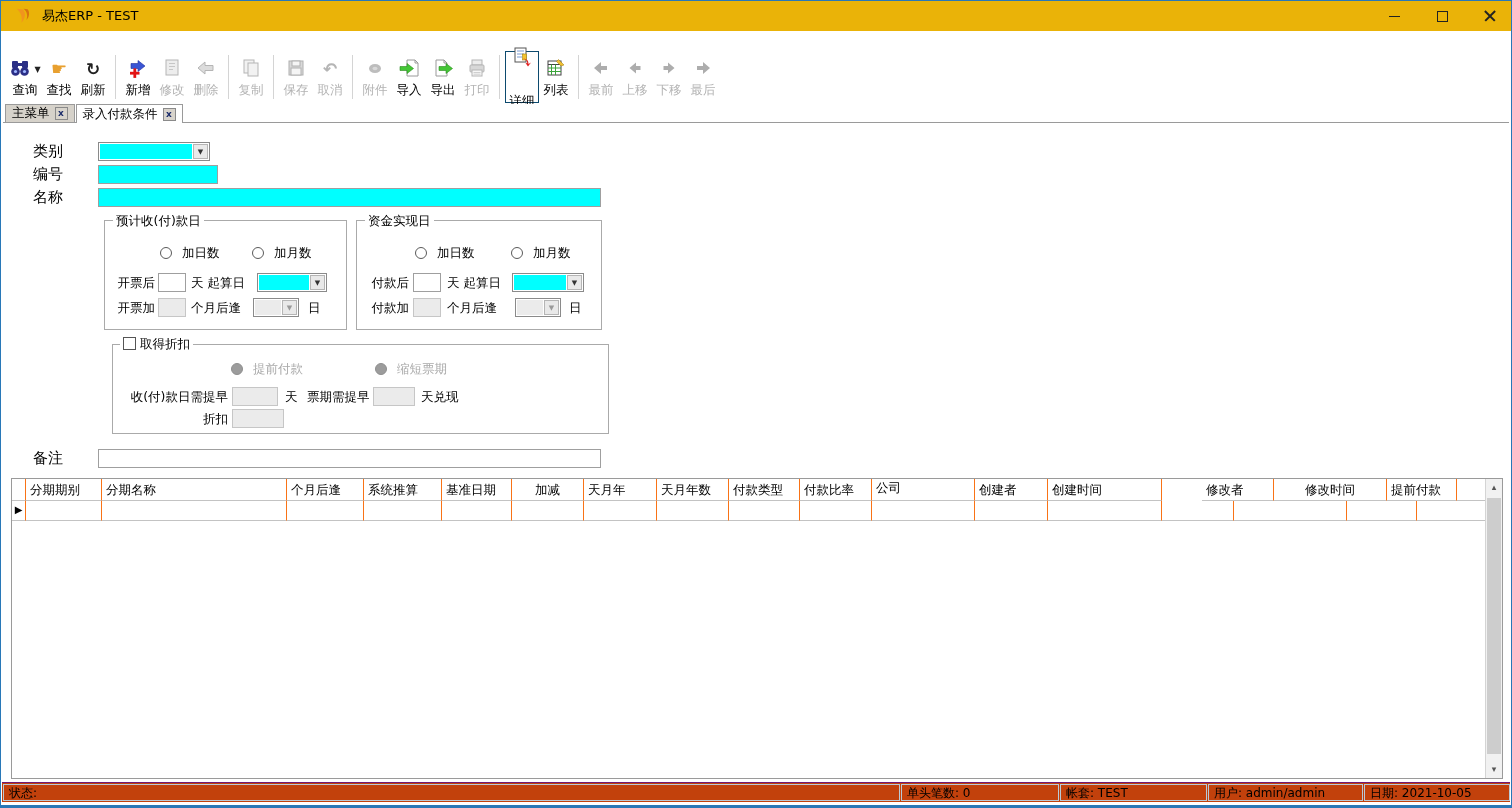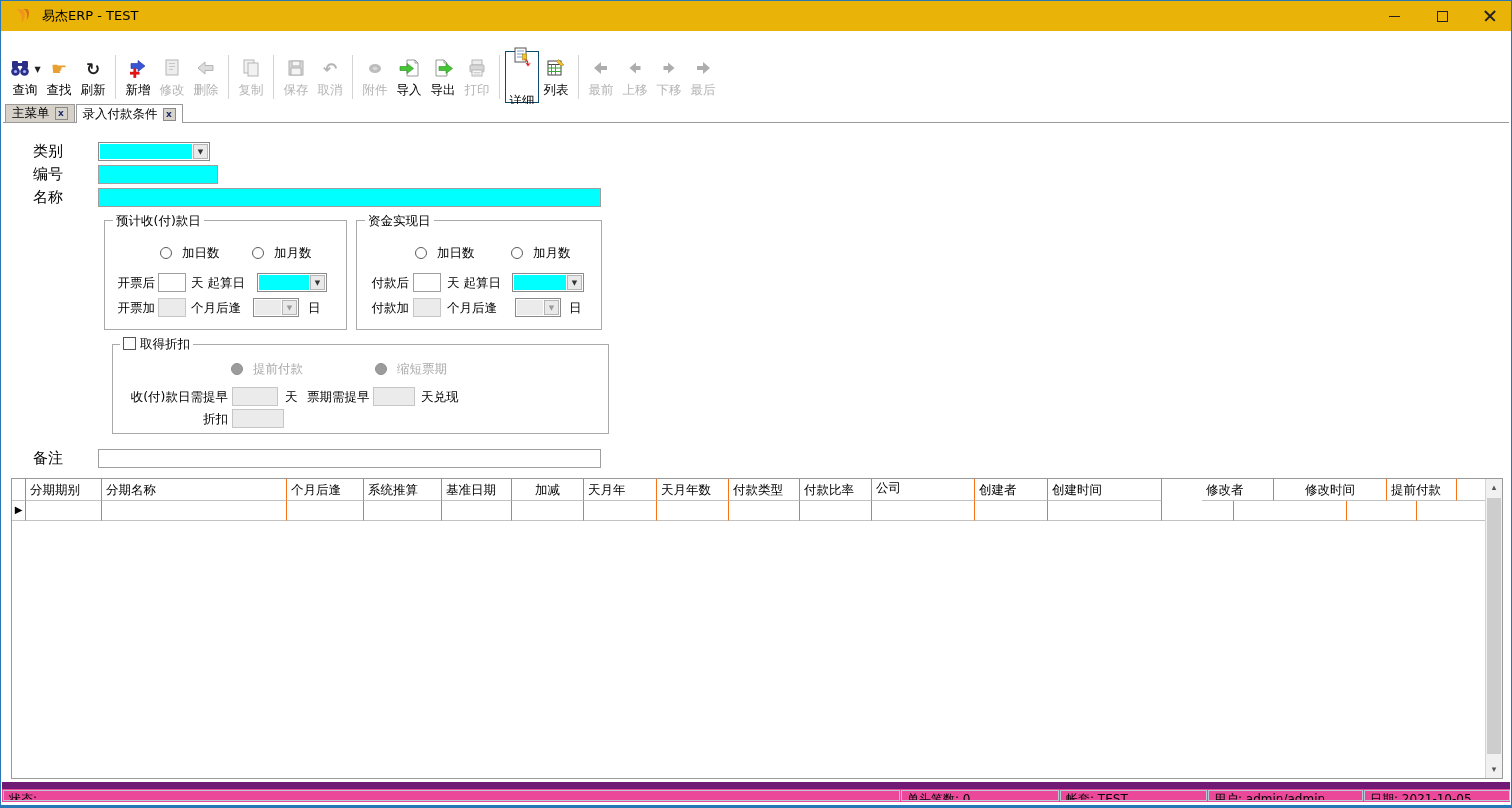--- a/index.html
+++ b/index.html
@@ -73,21 +73,21 @@
   .gcell { border-right:1px solid #f97316; border-bottom:1px solid #c3c3c3; padding:0 4px; font-size:12.5px; overflow:hidden; white-space:nowrap; flex:0 0 auto; }
   .ghead .gcell { height:22px; line-height:21px; }
   .gdata .gcell { height:20px; line-height:19px; }
   .gcell.filler { flex:1 1 auto; border-right:none; }
   .gcell.sel { padding:0; text-align:center; font-size:10px; line-height:18px; }
   .vscroll { position:absolute; right:0; top:0; bottom:0; width:17px; background:#f1f1f1; border-left:1px solid #d4d4d4; }
   .varrow { position:absolute; left:0; width:16px; height:17px; text-align:center; font-size:9px; color:#555; line-height:17px; }
   .varrow.up { top:0; } .varrow.down { bottom:0; }
   .vthumb { position:absolute; left:1px; width:14px; top:19px; height:256px; background:#cdcdcd; }
   
-  .statusbar { position:absolute; left:1px; right:1px; bottom:3px; height:20px; background:#ec4899; border-top:7px solid #701a75; display:flex; }
+  .statusbar { position:absolute; left:1px; right:1px; bottom:3px; height:20px; background:#c2410c; border-top:1px solid #701a75; display:flex; }
   .scell { border:1px solid #b9c9d6; margin:1px 0 1px 1px; padding:0 5px; font-size:12px; line-height:16px; white-space:nowrap; overflow:hidden; }
 </style>
 </head>
 <body>
 
 <div class="window">
 
   <div class="titlebar">
     <svg class="logo" viewBox="0 0 20 20">
       <path d="M3 2 C8 6 9.5 12 8.3 17.5 C12.5 13 13.5 7 10 2.8 Z" fill="#f0941e"></path>

